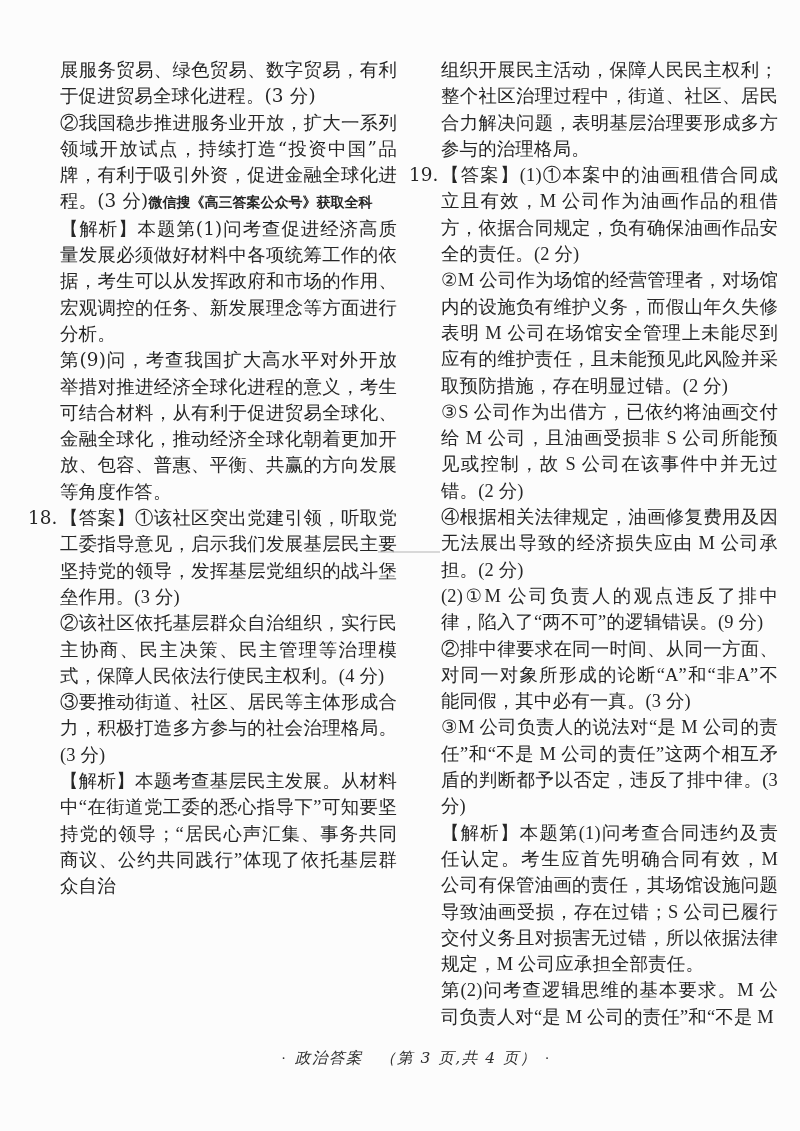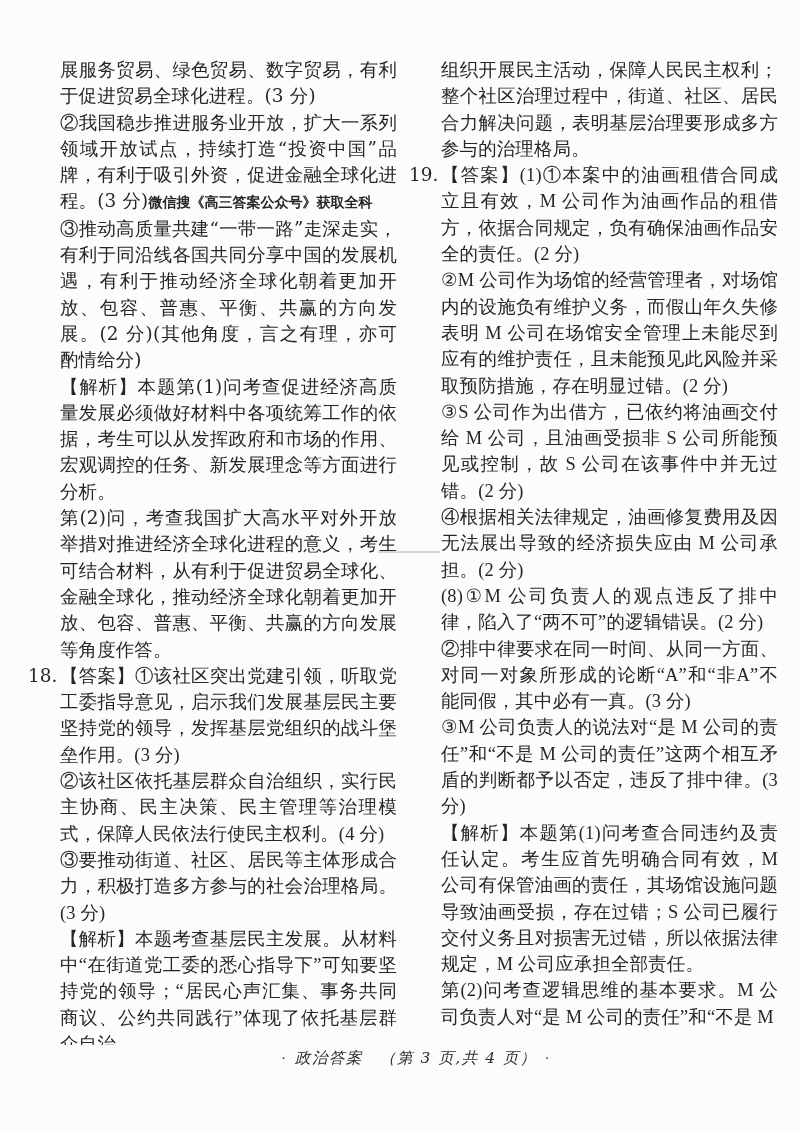--- a/index.html
+++ b/index.html
@@ -77,23 +77,22 @@
 
 <div class="page">
 
   <div class="columns">
 
     <div class="column">
 
       <div class="block continuation">
         <p>展服务贸易、绿色贸易、数字贸易，有利于促进贸易全球化进程。(3 分)</p>
         <p><span>②我国稳步推进服务业开放，扩大一系列领域开放试点，持续打造“投资中国”品牌，有利于吸引外资，促进金融全球化进程。(3 分)</span><span class="ad-inline">微信搜《高三答案公众号》获取全科</span></p>
-        <p>③推动高质量共建“一带一路”走深走实，有利于同沿线各国共同分享中国的发展机遇，有利于推动经济全球化朝着更加开放、包容、普惠、平衡、共赢的方向发展。(2 分)(其他角度，言之有理，亦可酌情给分)</p>
         <p>【解析】本题第(1)问考查促进经济高质量发展必须做好材料中各项统筹工作的依据，考生可以从发挥政府和市场的作用、宏观调控的任务、新发展理念等方面进行分析。</p>
-        <p>第(2)问，考查我国扩大高水平对外开放举措对推进经济全球化进程的意义，考生可结合材料，从有利于促进贸易全球化、金融全球化，推动经济全球化朝着更加开放、包容、普惠、平衡、共赢的方向发展等角度作答。</p>
+        <p>第(9)问，考查我国扩大高水平对外开放举措对推进经济全球化进程的意义，考生可结合材料，从有利于促进贸易全球化、金融全球化，推动经济全球化朝着更加开放、包容、普惠、平衡、共赢的方向发展等角度作答。</p>
       </div>
 
       <div class="block item">
         <div class="num">18.</div>
         <div class="body">
           <p>【答案】①该社区突出党建引领，听取党工委指导意见，启示我们发展基层民主要坚持党的领导，发挥基层党组织的战斗堡垒作用。(3 分)</p>
           <p>②该社区依托基层群众自治组织，实行民主协商、民主决策、民主管理等治理模式，保障人民依法行使民主权利。(4 分)</p>
           <p>③要推动街道、社区、居民等主体形成合力，积极打造多方参与的社会治理格局。(3 分)</p>
           <p>【解析】本题考查基层民主发展。从材料中“在街道党工委的悉心指导下”可知要坚持党的领导；“居民心声汇集、事务共同商议、公约共同践行”体现了依托基层群众自治</p>
         </div>
@@ -107,21 +106,21 @@
         <p>组织开展民主活动，保障人民民主权利；整个社区治理过程中，街道、社区、居民合力解决问题，表明基层治理要形成多方参与的治理格局。</p>
       </div>
 
       <div class="block item">
         <div class="num">19.</div>
         <div class="body">
           <p>【答案】(1)①本案中的油画租借合同成立且有效，M 公司作为油画作品的租借方，依据合同规定，负有确保油画作品安全的责任。(2 分)</p>
           <p>②M 公司作为场馆的经营管理者，对场馆内的设施负有维护义务，而假山年久失修表明 M 公司在场馆安全管理上未能尽到应有的维护责任，且未能预见此风险并采取预防措施，存在明显过错。(2 分)</p>
           <p>③S 公司作为出借方，已依约将油画交付给 M 公司，且油画受损非 S 公司所能预见或控制，故 S 公司在该事件中并无过错。(2 分)</p>
           <p>④根据相关法律规定，油画修复费用及因无法展出导致的经济损失应由 M 公司承担。(2 分)</p>
-          <p>(8)①M 公司负责人的观点违反了排中律，陷入了“两不可”的逻辑错误。(2 分)</p>
+          <p>(2)①M 公司负责人的观点违反了排中律，陷入了“两不可”的逻辑错误。(9 分)</p>
           <p>②排中律要求在同一时间、从同一方面、对同一对象所形成的论断“A”和“非A”不能同假，其中必有一真。(3 分)</p>
           <p>③M 公司负责人的说法对“是 M 公司的责任”和“不是 M 公司的责任”这两个相互矛盾的判断都予以否定，违反了排中律。(3 分)</p>
           <p>【解析】本题第(1)问考查合同违约及责任认定。考生应首先明确合同有效，M 公司有保管油画的责任，其场馆设施问题导致油画受损，存在过错；S 公司已履行交付义务且对损害无过错，所以依据法律规定，M 公司应承担全部责任。</p>
           <p>第(2)问考查逻辑思维的基本要求。M 公司负责人对“是 M 公司的责任”和“不是 M</p>
         </div>
       </div>
 
     </div>
 
   </div>

